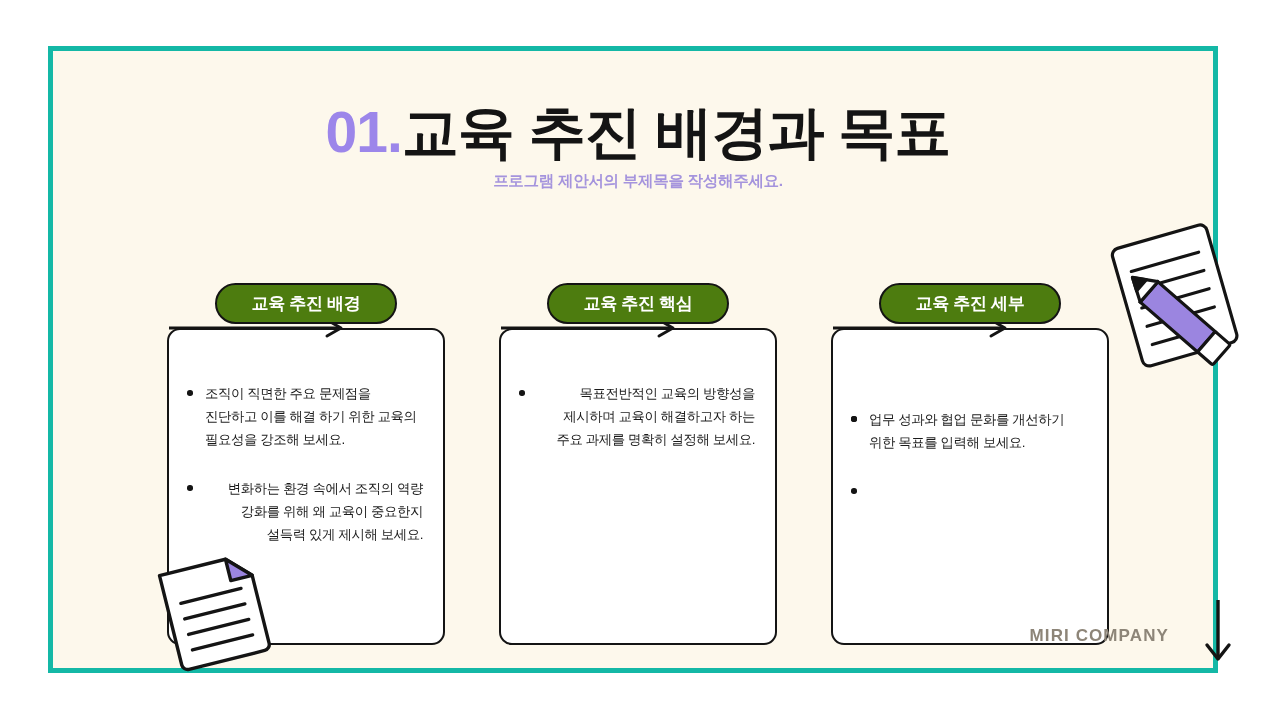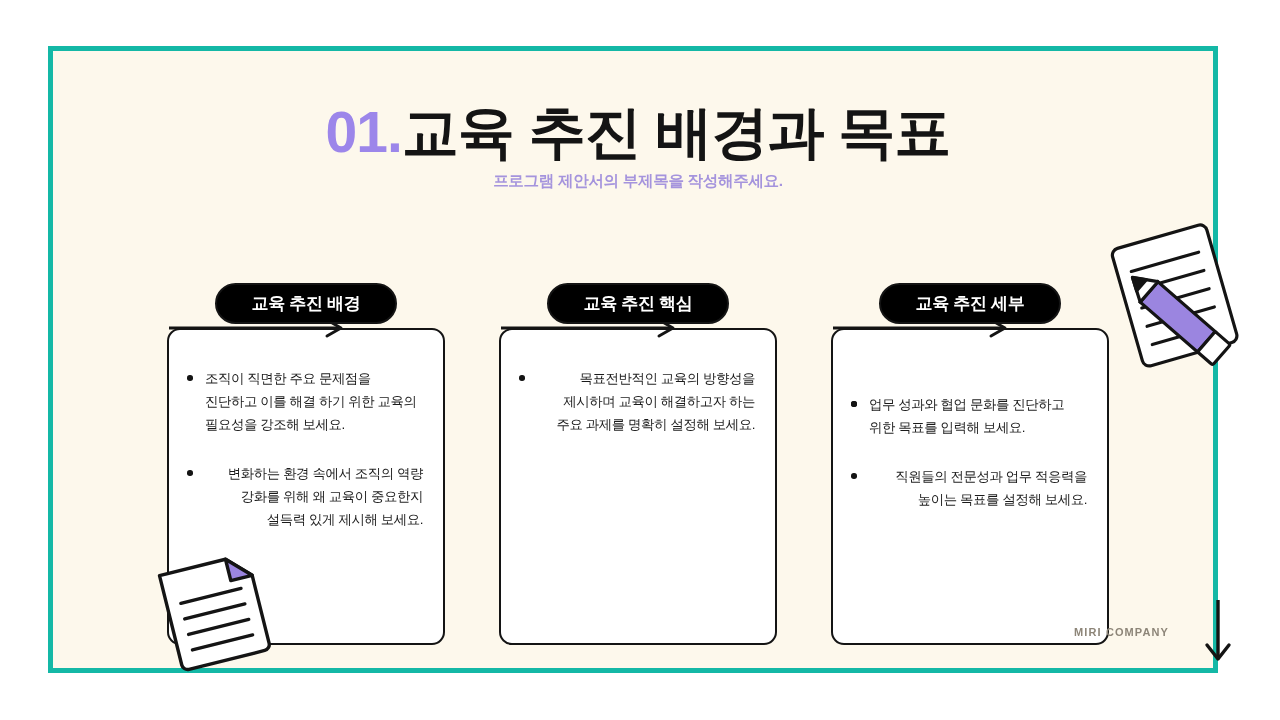--- a/index.html
+++ b/index.html
@@ -101,36 +101,36 @@
   }
   .card-badge {
     position: absolute;
     left: 50%;
     transform: translateX(-50%);
     top: 0;
     height: 41px;
     min-width: 182px;
     padding: 0 20px;
     box-sizing: border-box;
-    background: #000000;
+    background: #4d7c0f;
     border: 2.5px solid #141414;
     border-radius: 21px;
     display: flex;
     align-items: center;
     justify-content: center;
     color: #ffffff;
     font-size: 17px;
     font-weight: 800;
     letter-spacing: -0.3px;
     white-space: nowrap;
   }
   .card-body {
     position: absolute;
     left: 0;
-    top: 36px;
+    top: 51px;
     width: 278px;
     height: 317px;
     box-sizing: border-box;
     padding: 48px 22px 0 18px;
   }
   .bullet-list {
     margin: 0;
     padding: 0;
     list-style: none;
   }
@@ -171,21 +171,21 @@
     width: 150px;
     height: 130px;
     pointer-events: none;
   }
 
   
   #footer-brand {
     position: absolute;
     right: 44px;
     top: 575px;
-    font-size: 11px;
+    font-size: 17px;
     font-weight: 800;
     letter-spacing: 1.1px;
     color: #8d8578;
   }
 </style>
 </head>
 <body>
 
 <div id="slide-frame">
 
@@ -241,25 +241,24 @@
         <path d="M160 7 L174 15 L160 23" stroke="#141414" stroke-width="3" fill="none" stroke-linecap="round" stroke-linejoin="round"></path>
       </svg>
       <div class="card-badge">교육 추진 세부</div>
       <div class="card-body">
         <ul class="bullet-list">
           <li class="bullet-item">
             <span class="bullet-dot"></span>
           </li>
           <li class="bullet-item">
             <span class="bullet-dot"></span>
-            <span>업무 성과와 협업 문화를 진단하고 위한 목표를 입력해 보세요.</span>
-          </li>
-          <li class="bullet-item">
-            <span class="bullet-dot"></span>
-            <span>직원들의 전문성과 업무 적응력을 높이는 목표를 설정해 보세요.</span>
+            <span>업무 성과와 협업 문화를 개선하기 위한 목표를 입력해 보세요.</span>
+          </li>
+          <li class="bullet-item">
+            <span class="bullet-dot"></span>
           </li>
         </ul>
       </div>
     </div>
 
   </div>
 
   <svg id="deco-paper-pencil" viewBox="0 0 215 170">
     <g transform="rotate(-16 107 85)">
       <rect x="53" y="22" width="98" height="122" rx="7" fill="#ffffff" stroke="#141414" stroke-width="3.2"></rect>

